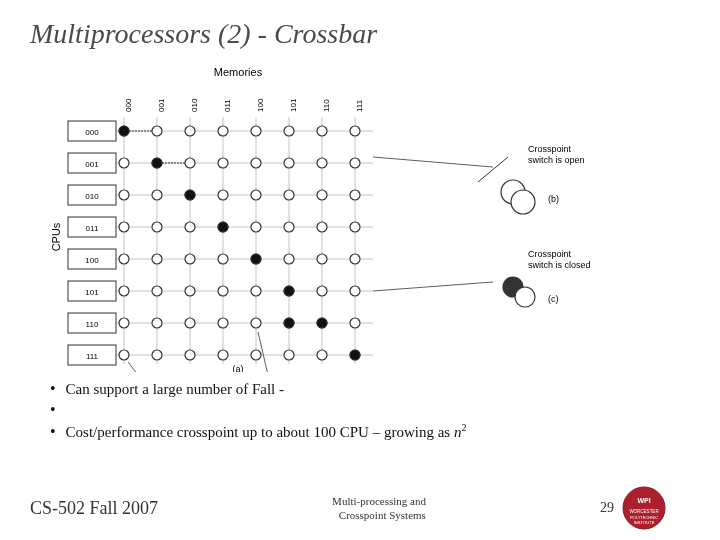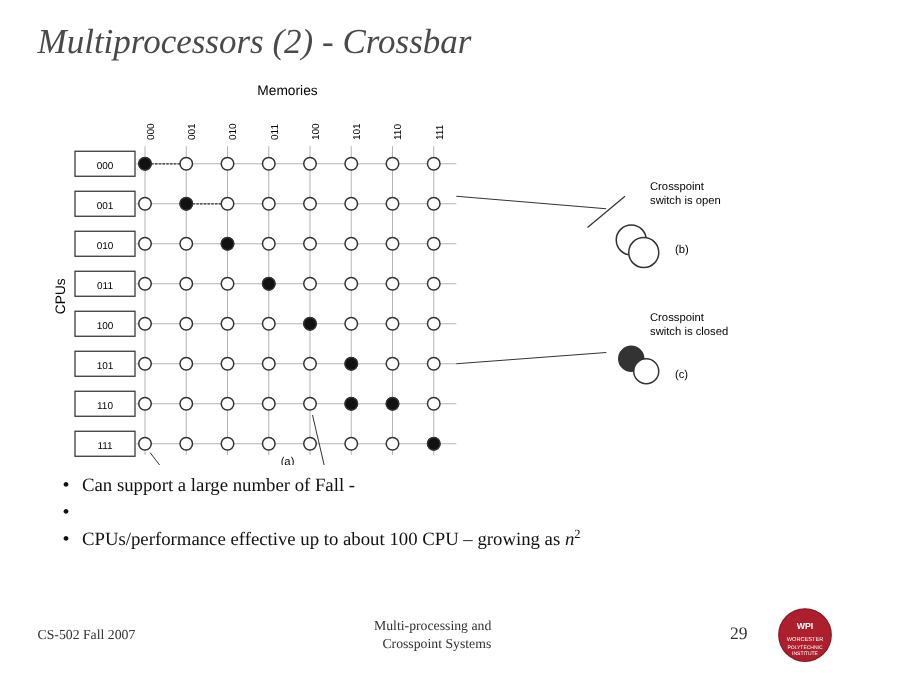--- a/index.html
+++ b/index.html
@@ -25,20 +25,21 @@
       font-weight: normal;
       color: #4a4a4a;
       margin-bottom: 12px;
       text-align: left;
       font-style: italic;
     }
 
     .diagram-area {
       width: 100%;
       display: flex;
+      justify-content: center;
       margin-bottom: 8px;
     }
 
     .diagram-svg {
       width: 620px;
       height: 310px;
     }
 
     .bullet-points {
       padding-left: 20px;
@@ -74,33 +75,33 @@
       width: 100%;
       display: flex;
       justify-content: space-between;
       align-items: center;
       padding: 0 30px;
       font-size: 12px;
       color: #333;
     }
 
     .footer-left {
-      font-size: 11px;
+      font-size: 18px;
     }
 
     .footer-center {
       font-size: 11px;
       text-align: right;
       line-height: 1.3;
     }
 
     .footer-right {
       display: flex;
       align-items: center;
-      gap: 24px;
+      gap: 8px;
       font-size: 14px;
     }
 
     .wpi-logo {
       width: 44px;
       height: 44px;
     }
   </style>
 </head>
 <body>
@@ -297,21 +298,21 @@
     <div class="bullet-item">
       <span class="bullet-dot">•</span>
       <span class="bullet-text">Can support a large number of Fall -</span>
     </div>
     <div class="bullet-item">
       <span class="bullet-dot">•</span>
     </div>
     <div class="bullet-item">
       <span class="bullet-dot">•</span>
       <span class="bullet-text">
-        <span>CPUs/performance effective up to about 100 CPU – growing as </span><em>n</em><sup>2</sup>
+        <span>Cost/performance crosspoint up to about 100 CPU – growing as </span><em>n</em><sup>2</sup>
       </span>
     </div>
   </div>
 
   <div class="footer">
     <div class="footer-left">CS-502 Fall 2007</div>
     <div class="footer-center">
       <div>Multi-processing and</div>
       <div>Crosspoint Systems</div>
     </div>

